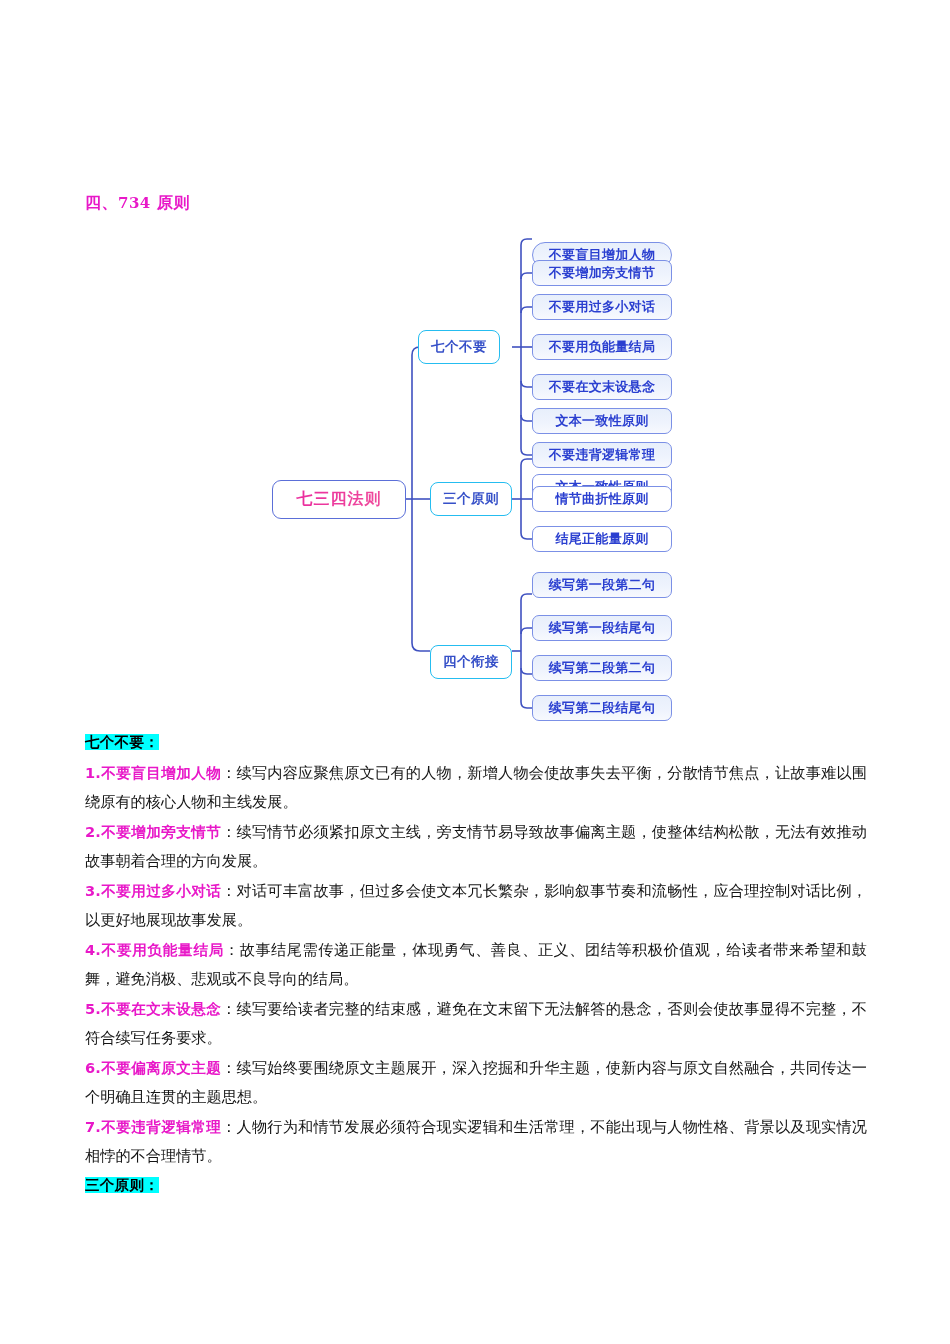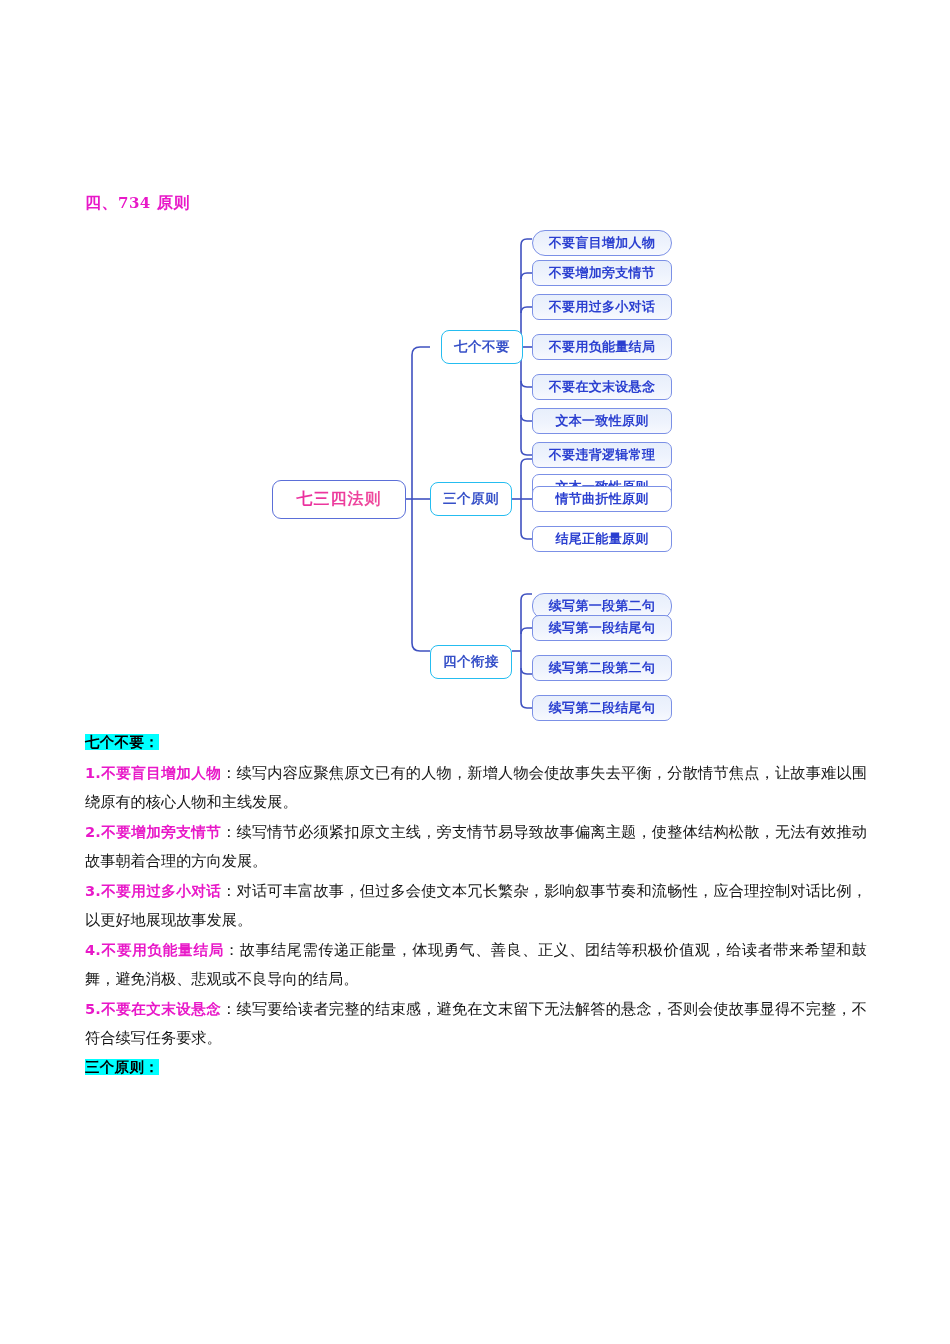--- a/index.html
+++ b/index.html
@@ -197,31 +197,31 @@
         <path d="M521,412 q0,-6 6,-6 L532,406"></path>
         <path d="M521,446 q0,6 6,6 L532,452"></path>
         <path d="M521,480 q0,6 6,6 L532,486"></path>
       </g>
     </svg>
 
     <div class="node node-root">
       <span>七三四法则</span>
     </div>
 
-    <div class="node node-branch" style="left:441px; top:108px;">
+    <div class="node node-branch" style="left:418px; top:108px;">
       <span>七个不要</span>
     </div>
     <div class="node node-branch" style="left:430px; top:260px;">
       <span>三个原则</span>
     </div>
     <div class="node node-branch" style="left:430px; top:423px;">
       <span>四个衔接</span>
     </div>
 
-    <div class="node node-leaf" style="top:8px;border-radius:13px;">
+    <div class="node node-leaf" style="top:20px;border-radius:13px;">
       <span>不要盲目增加人物</span>
     </div>
     <div class="node node-leaf" style="top:38px;">
       <span>不要增加旁支情节</span>
     </div>
     <div class="node node-leaf" style="top:72px;">
       <span>不要用过多小对话</span>
     </div>
     <div class="node node-leaf" style="top:112px;">
       <span>不要用负能量结局</span>
@@ -239,21 +239,21 @@
     <div class="node node-leaf plain" style="top:224px;margin-top:28px;">
       <span>文本一致性原则</span>
     </div>
     <div class="node node-leaf plain" style="top:264px;">
       <span>情节曲折性原则</span>
     </div>
     <div class="node node-leaf plain" style="top:304px;">
       <span>结尾正能量原则</span>
     </div>
 
-    <div class="node node-leaf" style="top:371px;border-radius:12px;">
+    <div class="node node-leaf" style="top:350px;">
       <span>续写第一段第二句</span>
     </div>
     <div class="node node-leaf" style="top:393px;">
       <span>续写第一段结尾句</span>
     </div>
     <div class="node node-leaf" style="top:433px;">
       <span>续写第二段第二句</span>
     </div>
     <div class="node node-leaf" style="top:473px;">
       <span>续写第二段结尾句</span>
@@ -275,20 +275,26 @@
     </p>
     <p class="para">
       <span class="lead">3.不要用过多小对话</span><span>：对话可丰富故事，但过多会使文本冗长繁杂，影响叙事节奏和流畅性，应合理控制对话比例，以更好地展现故事发展。</span>
     </p>
     <p class="para">
       <span class="lead">4.不要用负能量结局</span><span>：故事结尾需传递正能量，体现勇气、善良、正义、团结等积极价值观，给读者带来希望和鼓舞，避免消极、悲观或不良导向的结局。</span>
     </p>
     <p class="para">
       <span class="lead">5.不要在文末设悬念</span><span>：续写要给读者完整的结束感，避免在文末留下无法解答的悬念，否则会使故事显得不完整，不符合续写任务要求。</span>
     </p>
+    <p class="para">
+      <span class="lead">6.不要偏离原文主题</span><span>：续写始终要围绕原文主题展开，深入挖掘和升华主题，使新内容与原文自然融合，共同传达一个明确且连贯的主题思想。</span>
+    </p>
+    <p class="para">
+      <span class="lead">7.不要违背逻辑常理</span><span>：人物行为和情节发展必须符合现实逻辑和生活常理，不能出现与人物性格、背景以及现实情况相悖的不合理情节。</span>
+    </p>
 
     <p class="para hl-line">
       <span class="hl">三个原则：</span>
     </p>
 
   </div>
 
 </div>
 
 </body></html>

